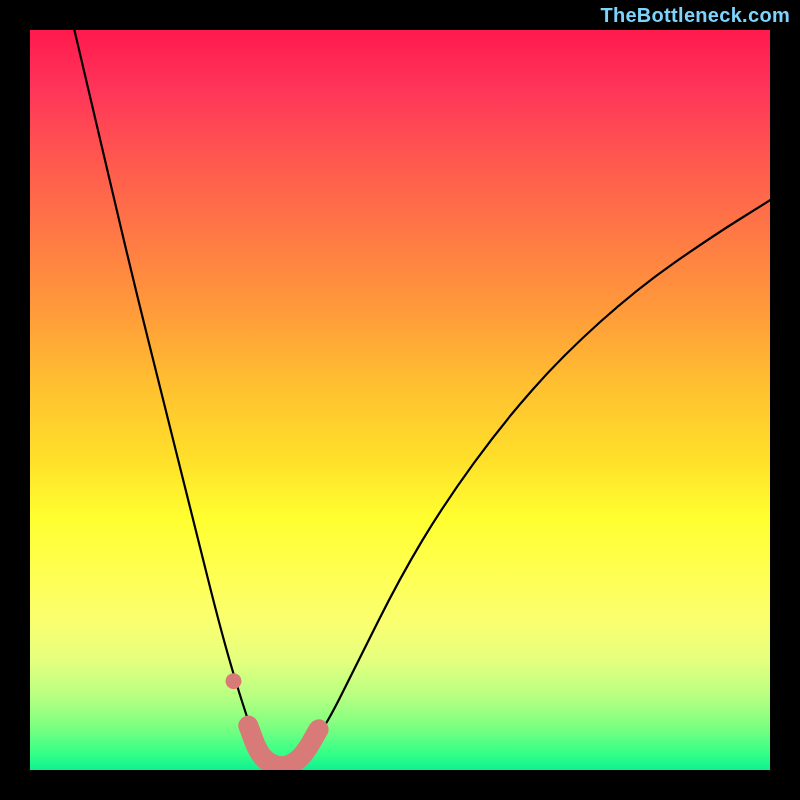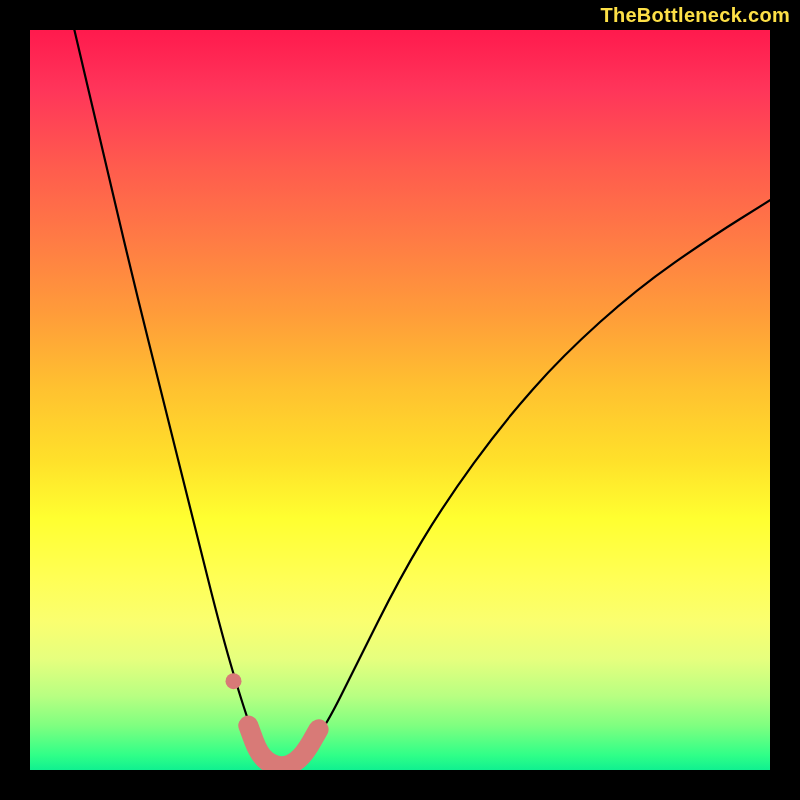--- a/index.html
+++ b/index.html
@@ -33,21 +33,21 @@
       #30ff88 98%,
       #10f090 100%);
   }
   .watermark {
     position: absolute;
     top: 4px;
     right: 10px;
     font-family: Arial, Helvetica, sans-serif;
     font-size: 20px;
     font-weight: bold;
-    color: #fde047;
+    color: #7dd3fc;
     letter-spacing: 0.3px;
   }
   .curve-svg {
     position: absolute;
     left: 0; top: 0;
     width: 740px; height: 740px;
   }
 </style>
 </head>
 <body>

